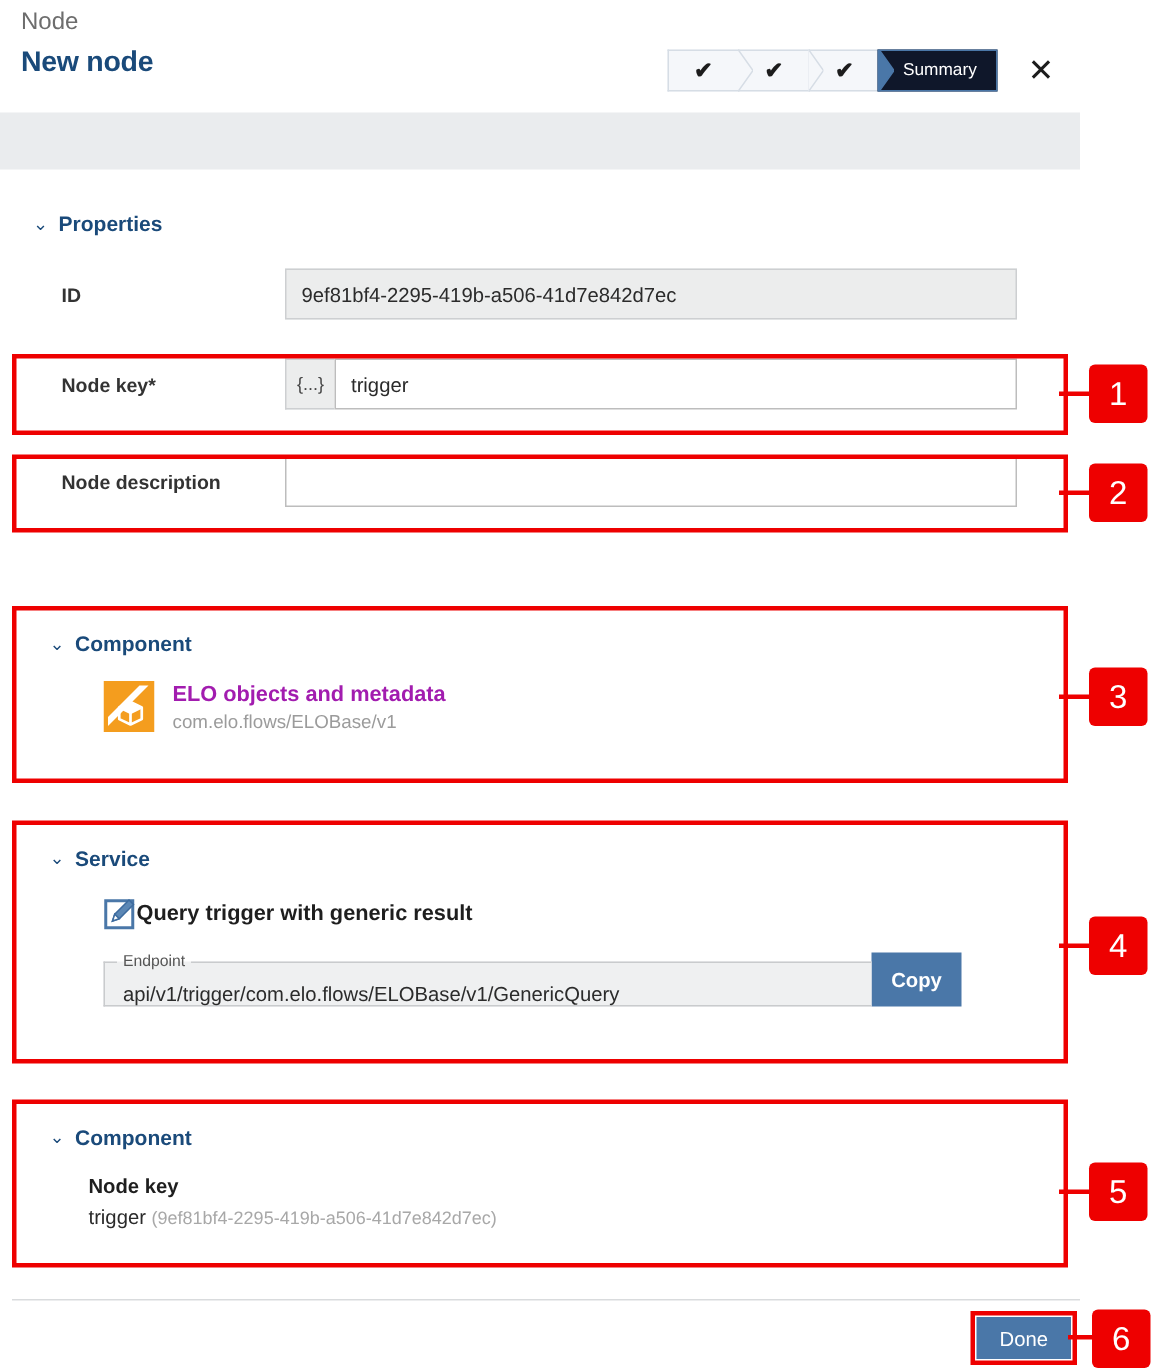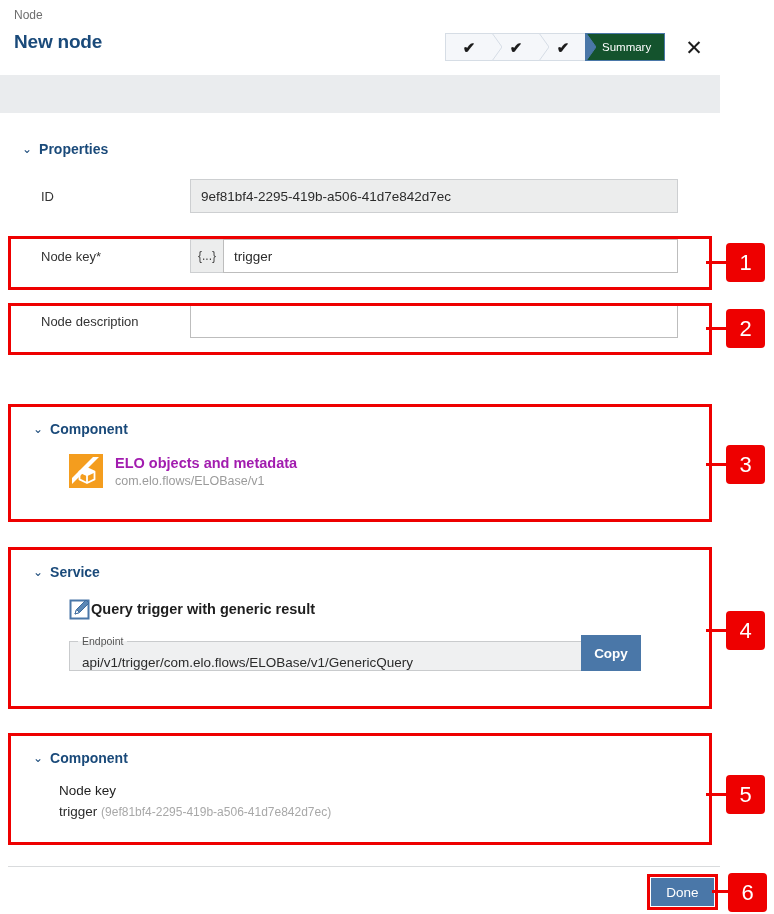--- a/index.html
+++ b/index.html
@@ -17,21 +17,21 @@
   }
 
   
   .header {
     position: relative;
     height: 75px;
     padding: 0 0 0 14px;
     background: #ffffff;
   }
   .breadcrumb {
-    font-size: 12px;
+    font-size: 16px;
     color: #6d6d6d;
     padding-top: 8px;
     line-height: 14px;
   }
   .title-row {
     display: flex;
     align-items: center;
     margin-top: 9px;
   }
   .page-title {
@@ -71,21 +71,21 @@
     z-index: 2;
   }
   .step .chev svg { display: block; }
   .step .tick {
     color: #1c1c1c;
     font-size: 15px;
     line-height: 1;
     font-weight: bold;
   }
   .step.current {
-    background: #14532d;
+    background: #0f172a;
     border-color: #4a77a8;
     color: #ffffff;
     padding: 0 13px 0 16px;
     border-right: 1px solid #4a77a8;
     margin-left: -1px;
   }
   .close-x {
     position: absolute;
     left: 680px;
     top: 33px;
@@ -130,20 +130,21 @@
   .field-row {
     display: flex;
     align-items: center;
     height: 34px;
   }
   .field-label {
     width: 168px;
     padding-left: 19px;
     font-size: 13px;
     color: #333;
+    font-weight: bold;
   }
   .readonly-input {
     width: 488px;
     height: 34px;
     background: #eceded;
     border: 1px solid #cdcfd1;
     display: flex;
     align-items: center;
     padding: 0 10px;
     font-size: 13.5px;
@@ -270,21 +271,21 @@
     font-size: 13.5px;
     display: flex; align-items: center; justify-content: center;
     cursor: pointer;
     margin-top: 0;
     font-weight: bold;
   }
 
   .settings-key {
     margin: 17px 0 0 26px;
     font-size: 13.5px;
-    font-weight: normal;
+    font-weight: bold;
     color: #1e1e1e;
   }
   .settings-val {
     margin: 6px 0 0 26px;
     font-size: 13.5px;
     color: #2b2b2b;
   }
   .settings-val .uuid {
     color: #a8a8a8;
     font-size: 12px;

